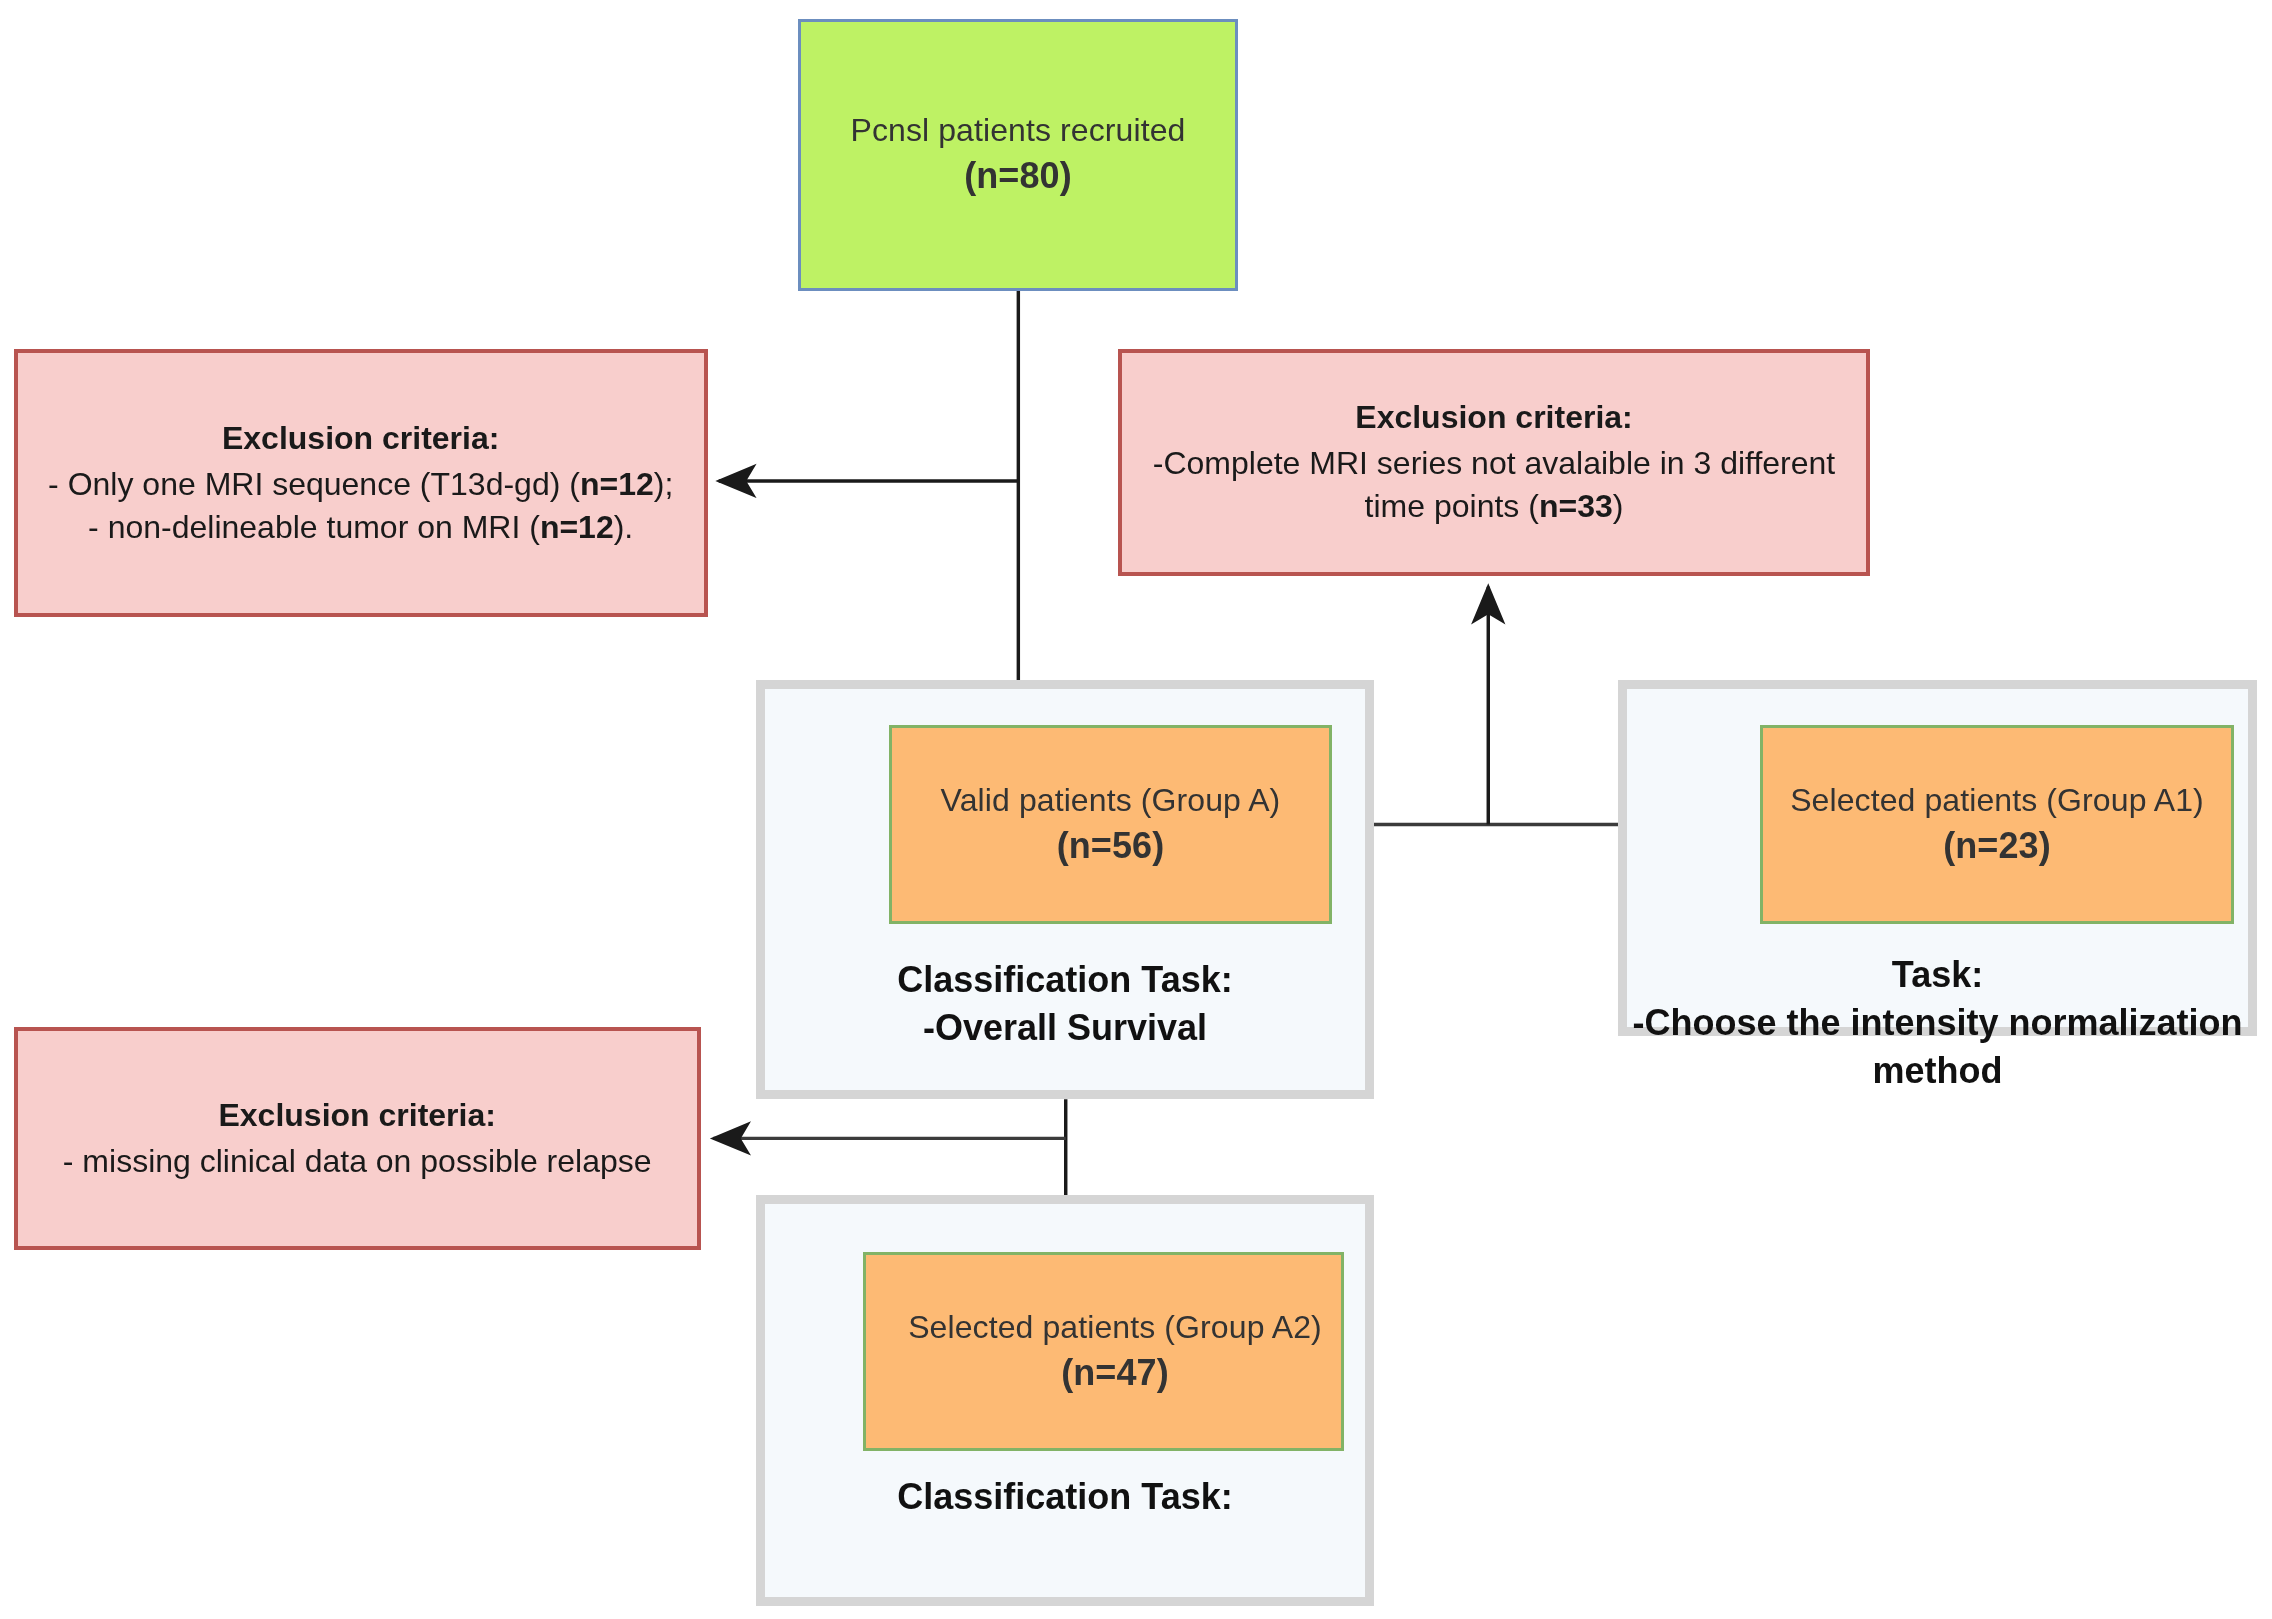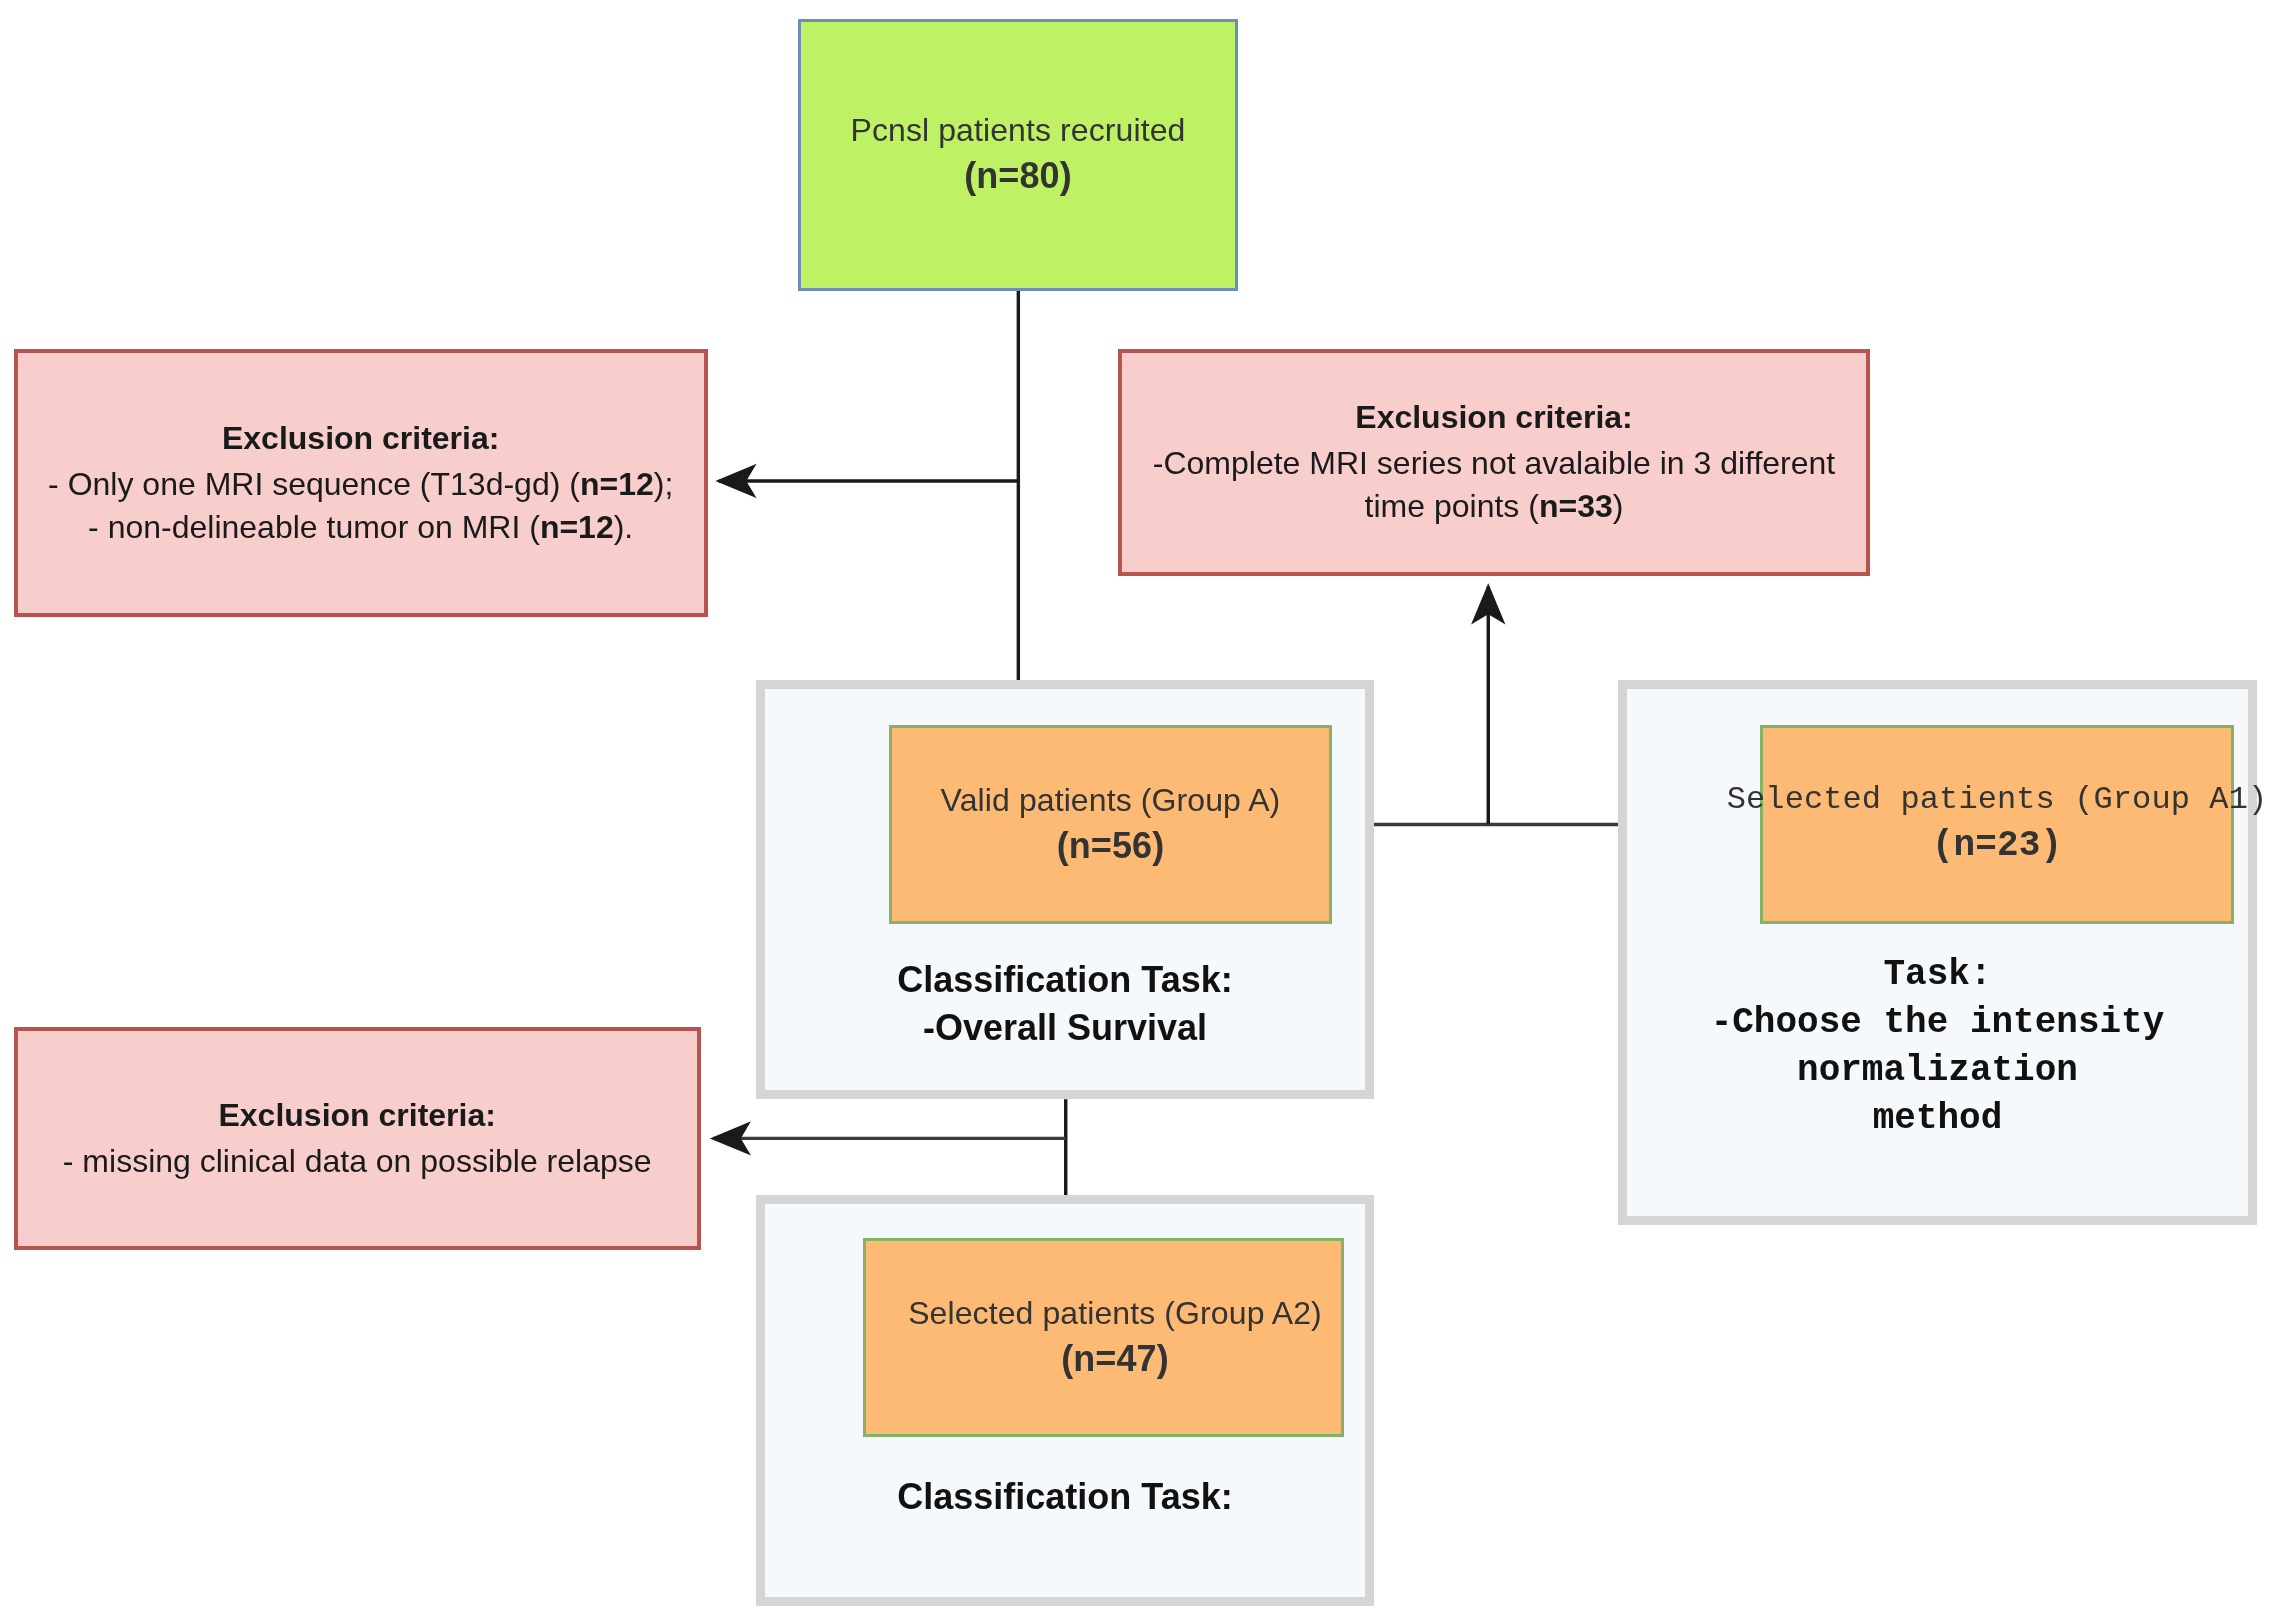--- a/index.html
+++ b/index.html
@@ -88,34 +88,34 @@
     <div class="node node-green" style="left:82px;top:36px;width:443px;height:199px;">
       <div class="line1">Valid patients (Group A)</div>
       <div class="line2 bold">(n=56)</div>
     </div>
     <div class="task-label" style="top:267px;">
       <div>Classification Task:</div>
       <div>-Overall Survival</div>
     </div>
   </div>
 
-  <div class="group-box" style="left:1618px;top:680px;width:639px;height:545px;font-family:Liberation Mono, monospace;">
+  <div class="group-box" style="left:1618px;top:680px;width:639px;height:356px;">
     <div class="node node-green" style="left:91px;top:36px;width:474px;height:199px;">
       <div class="line1">Selected patients (Group A1)</div>
       <div class="line2 bold">(n=23)</div>
     </div>
     <div class="task-label" style="top:262px;">
       <div>Task:</div>
       <div>-Choose the intensity normalization</div>
       <div>method</div>
     </div>
   </div>
 
   <div class="group-box" style="left:756px;top:1195px;width:618px;height:411px;">
-    <div class="node node-green" style="left:56px;top:34px;width:481px;height:199px;padding-left:23px;">
+    <div class="node node-green" style="left:56px;top:48px;width:481px;height:199px;padding-left:23px;">
       <div class="line1">Selected patients (Group A2)</div>
       <div class="line2 bold">(n=47)</div>
     </div>
     <div class="task-label" style="top:269px;">
       <div>Classification Task:</div>
     </div>
   </div>
 
 </div>
 

